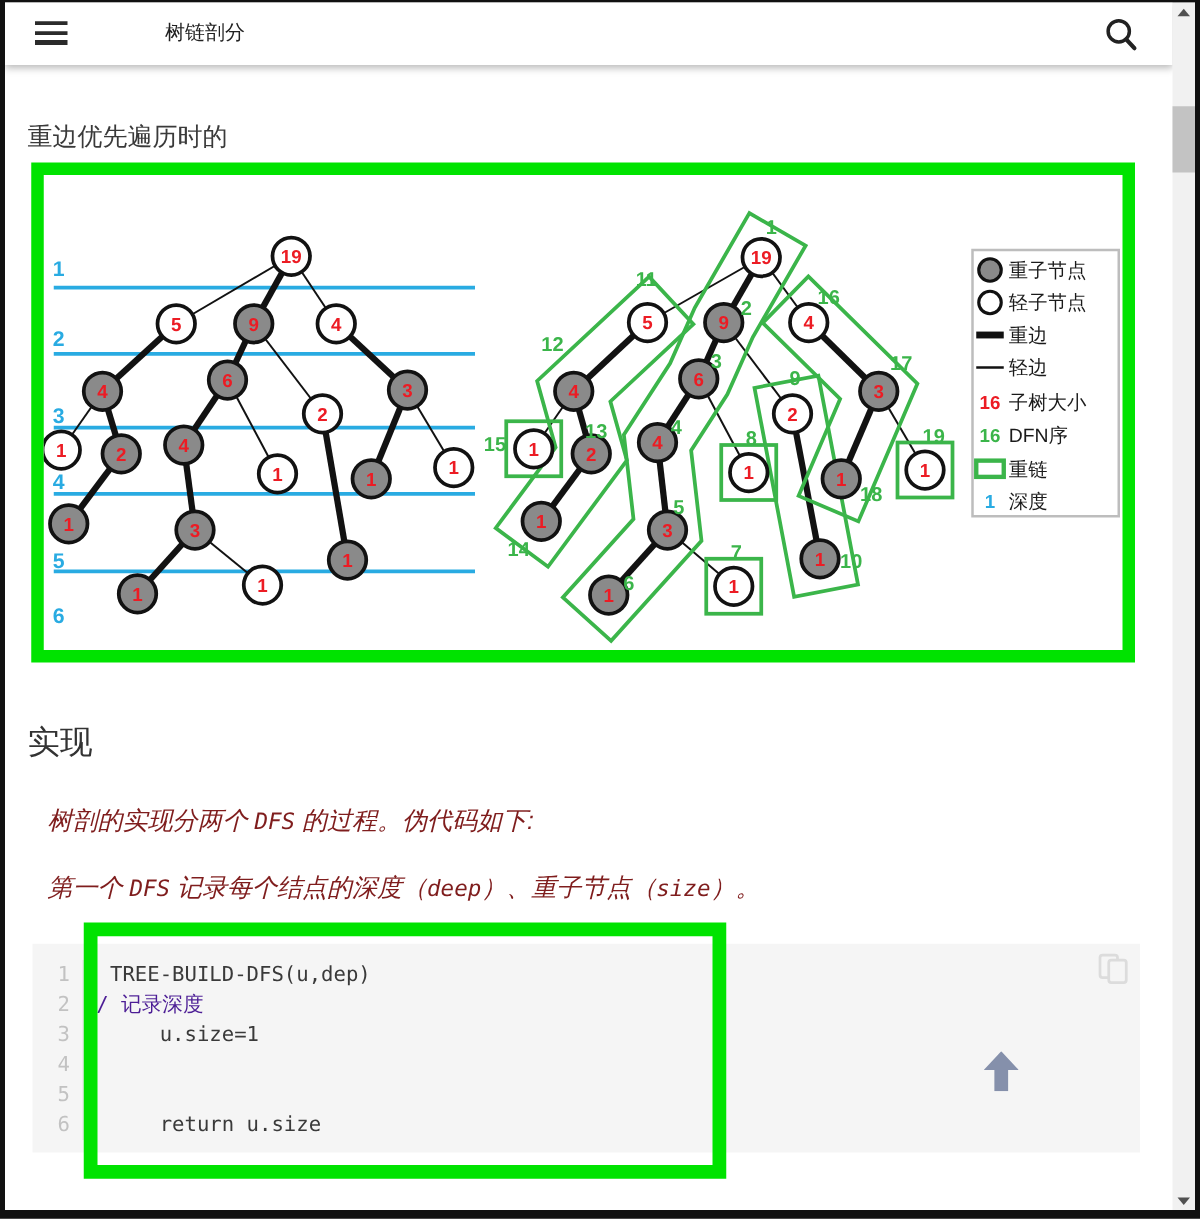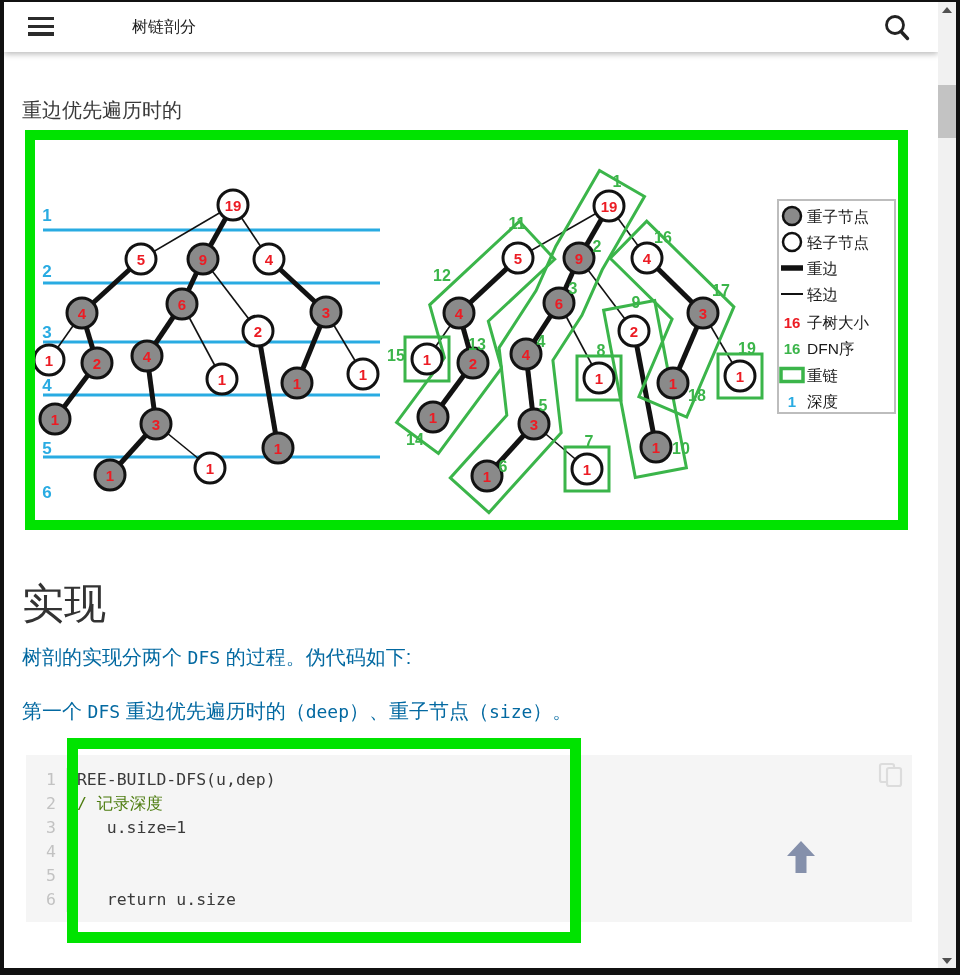--- a/index.html
+++ b/index.html
@@ -25,32 +25,32 @@
   .sb-arrow{position:absolute;left:0;width:18px;height:15px;display:flex;align-items:center;justify-content:center;}
   .sb-arrow.up{top:0;}
   .sb-arrow.down{bottom:0;}
   .sb-arrow .tri-up{width:0;height:0;border-left:5px solid transparent;border-right:5px solid transparent;border-bottom:6px solid #515151;}
   .sb-arrow .tri-down{width:0;height:0;border-left:5px solid transparent;border-right:5px solid transparent;border-top:6px solid #515151;}
   .sb-thumb{position:absolute;left:0;top:83px;width:18px;height:53px;background:#c3c3c3;}
   
   .clipped-para{position:absolute;left:18px;top:43px;margin:0;font-size:20px;line-height:27px;color:#3a3a3a;white-space:nowrap;}
   .intro-line{position:absolute;left:18px;top:94px;margin:0;font-size:20px;line-height:28px;color:#3a3a3a;}
   .tree-figure{position:absolute;left:21px;top:128px;width:883px;height:400px;margin:0;border:10px solid #00e300;background:#fff;}
-  .section-heading{position:absolute;left:18px;top:574px;margin:0;font-size:42px;font-weight:400;color:#333;}
-  .para{position:absolute;left:18px;margin:0;font-size:20px;line-height:28px;color:#0369a1;white-space:nowrap;}
+  .section-heading{position:absolute;left:18px;top:574px;margin:0;font-size:26px;font-weight:400;color:#333;}
+  .para{position:absolute;left:34px;margin:0;font-size:20px;line-height:28px;color:#7f1d1d;white-space:nowrap;font-style:italic;}
   .p-overview{top:641px;}
   .p-dfs1{top:695px;}
   .p-dfs2{top:936px;}
   .para .mono{font-family:"DejaVu Sans Mono",monospace;font-size:18px;}
   
   .codeblock{position:absolute;left:22px;top:753px;width:886px;height:167px;background:#f5f5f5;padding-top:13px;}
   .code-line{display:flex;line-height:24px;font-family:"DejaVu Sans Mono",monospace;font-size:16.5px;}
   .code-line .ln{flex:0 0 41px;text-align:right;padding-right:10px;color:#c2c2c2;border-right:1px solid #e4e4e4;}
-  .code-line .codetext{white-space:pre;color:#3a3a3a;}
-  .code-line .comment{white-space:pre;color:#4d7c0f;text-align:right;}
+  .code-line .codetext{white-space:pre;padding-left:21px;color:#3a3a3a;}
+  .code-line .comment{white-space:pre;color:#4c1d95;text-align:right;}
   .copy-btn{position:absolute;left:850px;top:5px;width:30px;height:30px;border:none;background:transparent;padding:0;cursor:pointer;}
   .back-top{position:absolute;left:782px;top:839px;width:30px;height:34px;border:none;background:transparent;padding:0;cursor:pointer;z-index:5;}
   
   .annotation-rect{position:absolute;left:63px;top:736px;width:514px;height:205px;border:11px solid #00e300;z-index:40;pointer-events:none;}
 </style>
 </head>
 <body>
 
 <div class="screen">
   <div class="page">
@@ -227,21 +227,21 @@
             <text x="772" y="240.5" fill="#1a1a1a" font-size="15.5" text-anchor="start" font-family="&quot;Liberation Sans&quot;,sans-serif">重链</text>
             <text x="757" y="266.5" fill="#29abe2" font-size="15" font-weight="bold" text-anchor="middle" font-family="&quot;Liberation Sans&quot;,sans-serif">1</text>
             <text x="772" y="266.5" fill="#1a1a1a" font-size="15.5" text-anchor="start" font-family="&quot;Liberation Sans&quot;,sans-serif">深度</text>
           </g>
         </svg>
     </figure>
 
     <h1 class="section-heading">实现</h1>
 
     <p class="para p-overview"><span>树剖的实现分两个 </span><span class="mono">DFS</span><span> 的过程。伪代码如下:</span></p>
-    <p class="para p-dfs1"><span>第一个 </span><span class="mono">DFS</span><span> 重边优先遍历时的（</span><span class="mono">deep</span><span>）、重子节点（</span><span class="mono">size</span><span>）。</span></p>
+    <p class="para p-dfs1"><span>第一个 </span><span class="mono">DFS</span><span> 记录每个结点的深度（</span><span class="mono">deep</span><span>）、重子节点（</span><span class="mono">size</span><span>）。</span></p>
 
     <div class="codeblock">
       <div id="code-lines">
           <div class="code-line">
             <span class="ln">1</span>
             <span class="codetext">TREE-BUILD-DFS(u,dep)</span>
           </div>
           <div class="code-line">
             <span class="ln">2</span>
             <span class="comment">// 记录深度</span>

